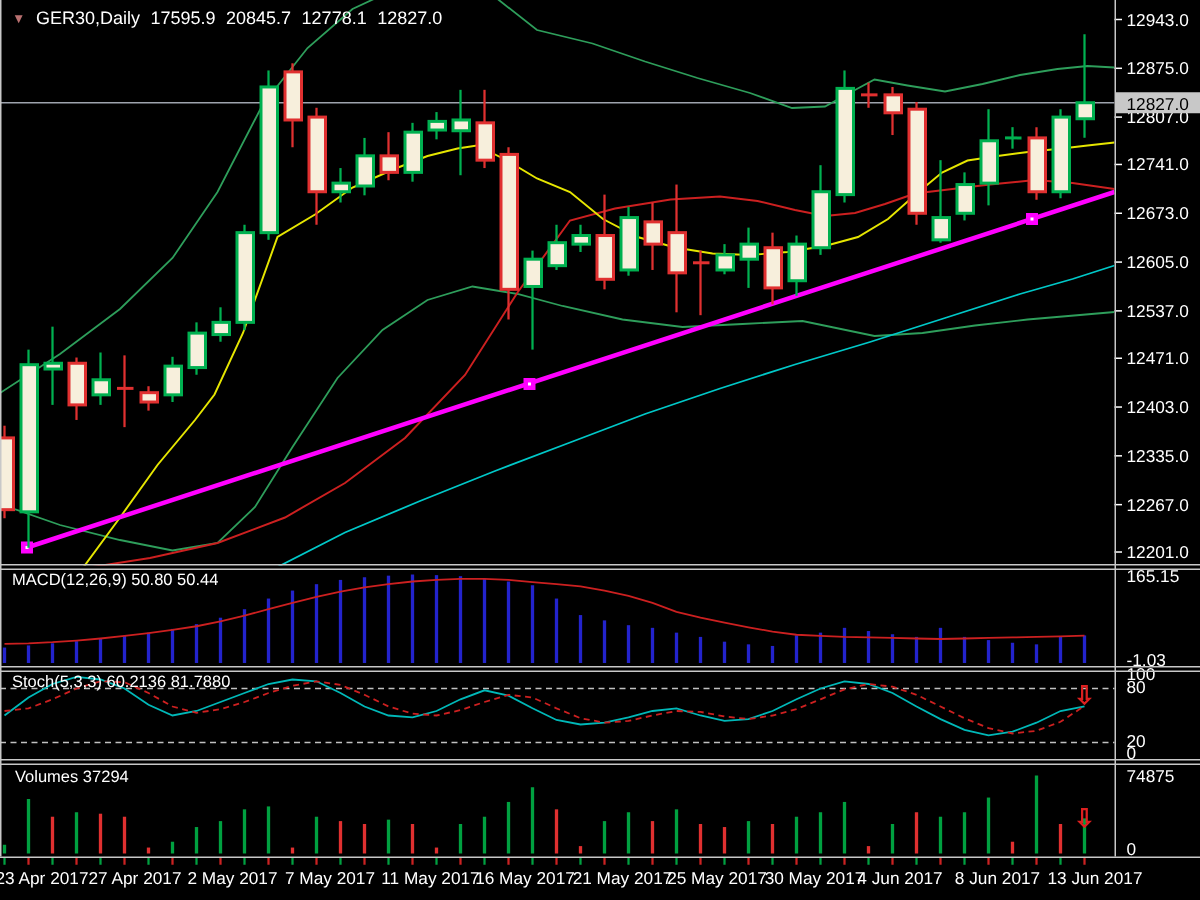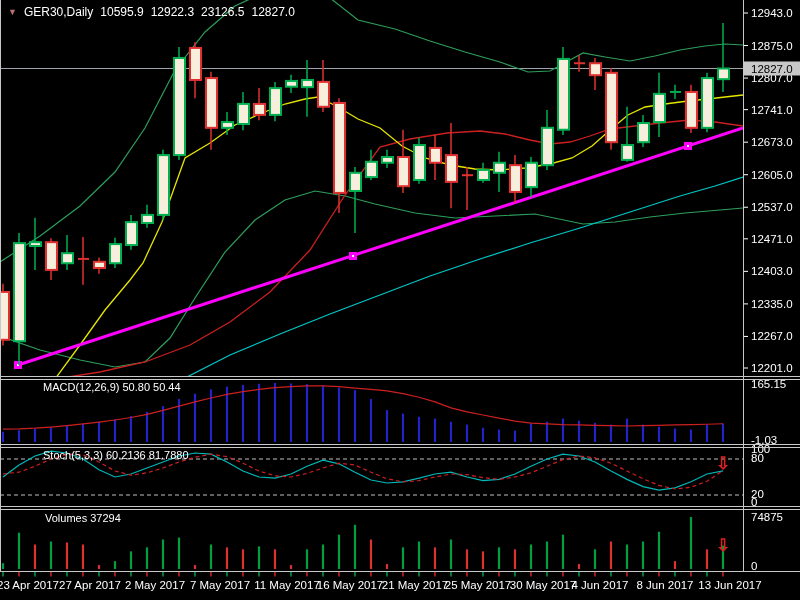--- a/index.html
+++ b/index.html
@@ -1,34 +1,34 @@
 <!DOCTYPE html>
 <html><head>
 <meta charset="utf-8">
 <style>
   html,body{margin:0;padding:0;background:#000;}
   #stage{position:relative;width:800px;height:600px;background:#000;overflow:hidden;
          font-family:"Liberation Sans",sans-serif;}
   #chart-svg{position:absolute;left:0;top:0;}
-  .panel-label{position:absolute;color:#fff;font-size:11px;white-space:nowrap;z-index:5;margin-left:35px;}
+  .panel-label{position:absolute;color:#fff;font-size:11px;white-space:nowrap;z-index:5;}
   #main-title{position:absolute;left:8px;top:5px;color:#fff;font-size:12px;z-index:5;
               display:flex;gap:7px;align-items:center;white-space:nowrap;}
   #main-title .tri{color:#b87070;font-size:9px;}
   text{font-family:"Liberation Sans",sans-serif;}
 </style>
 </head>
 <body>
 <div id="stage">
 
 <div id="main-title">
   <span class="tri">▼</span>
   <span>GER30,Daily</span>
-  <span>10595.9</span>
-  <span>12922.3</span>
-  <span>23126.5</span>
+  <span>17595.9</span>
+  <span>20845.7</span>
+  <span>12778.1</span>
   <span>12827.0</span>
 </div>
 
 <div class="panel-label" style="left:8px;top:381px;">MACD(12,26,9) 50.80 50.44</div>
 <div class="panel-label" style="left:8px;top:449px;">Stoch(5,3,3) 60.2136 81.7880</div>
 <div class="panel-label" style="left:10px;top:512px;">Volumes 37294</div>
 
 <svg id="chart-svg" width="800" height="600" viewBox="0 0 800 600">
       <defs>
         <clipPath id="mainclip">

